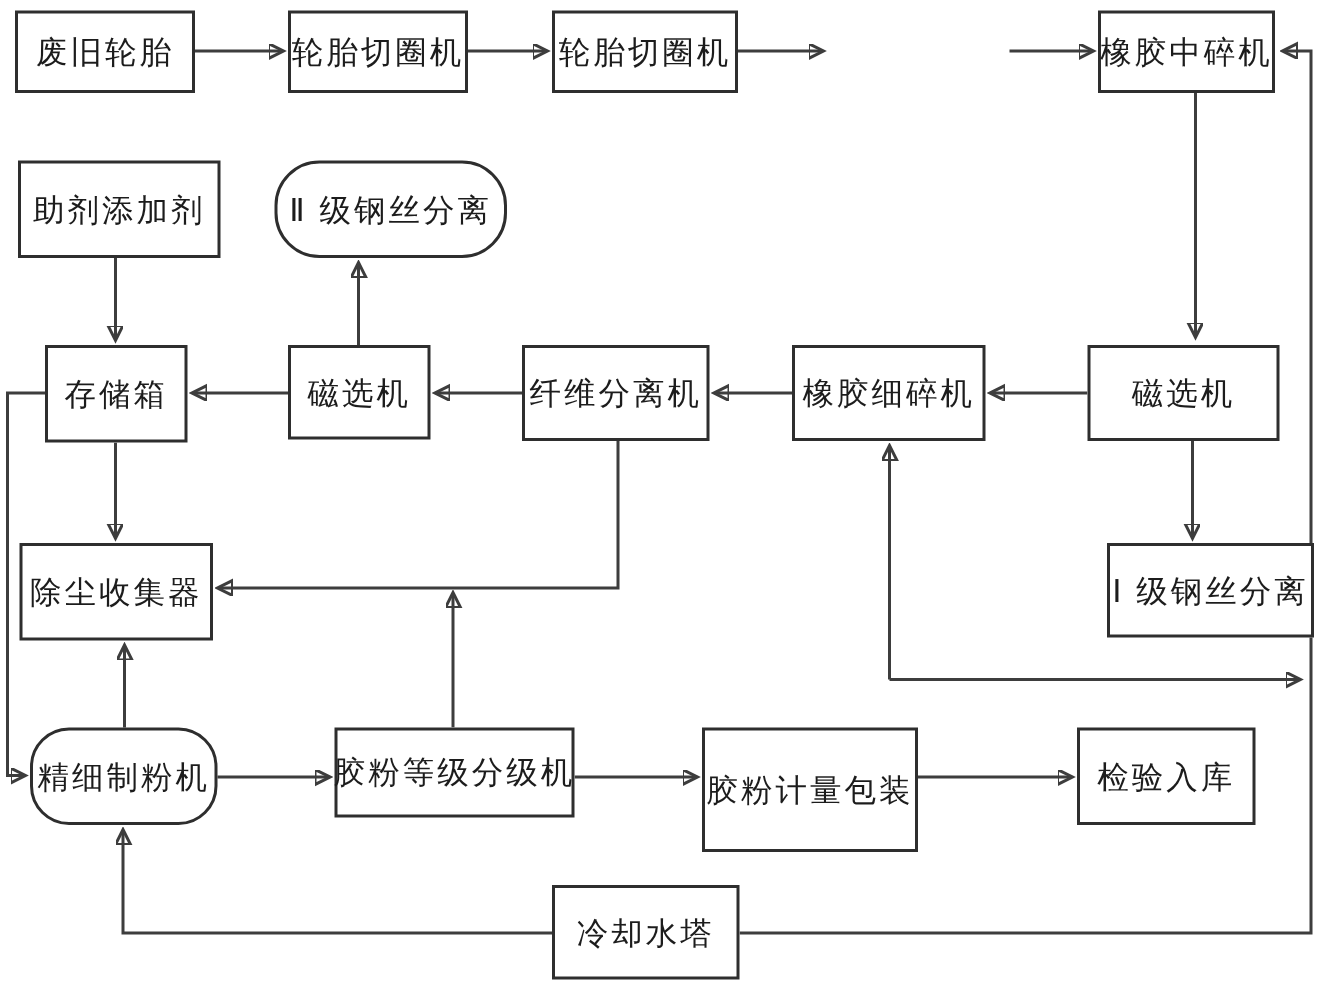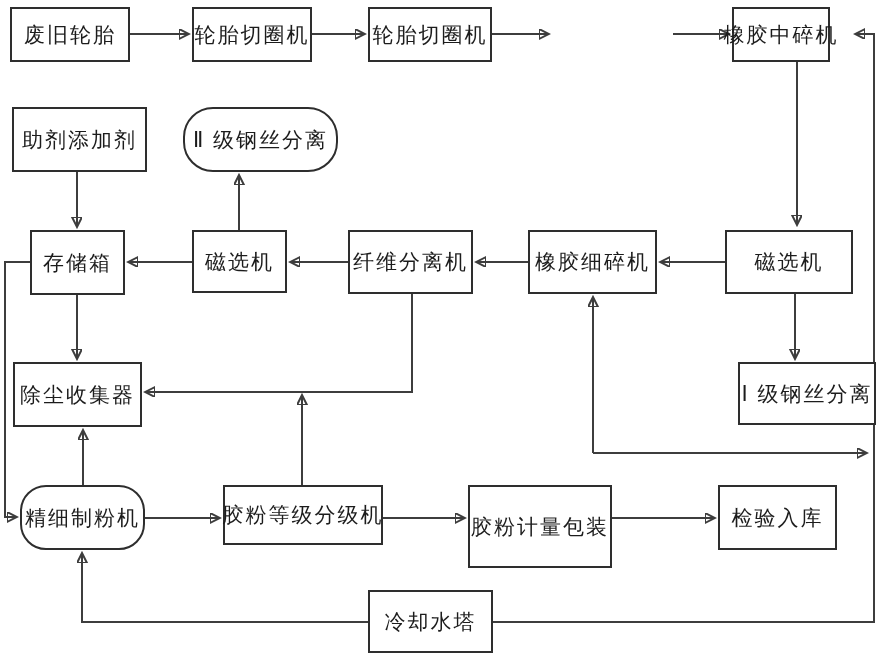--- a/index.html
+++ b/index.html
@@ -56,21 +56,21 @@
     <path d="M612 518 H714" marker-end="url(#arw)"></path>
     <path d="M368 622 L82 622 L82 554" marker-end="url(#arw)"></path>
     <path d="M493 622 L874 622 L874 34 L856 34" marker-end="url(#arw)"></path>
     <path d="M593 453 V298" marker-end="url(#arw)"></path>
     <path d="M593 453 H866" marker-end="url(#arw)"></path>
   </svg>
 
   <div class="node" style="left:10px;top:7px;width:120px;height:55px;">废旧轮胎</div>
   <div class="node" style="left:192px;top:7px;width:120px;height:55px;">轮胎切圈机</div>
   <div class="node" style="left:368px;top:7px;width:124px;height:55px;">轮胎切圈机</div>
-  <div class="node" style="left:732px;top:7px;width:98px;height:55px;">橡胶中碎机</div>
+  <div class="node" style="left:732px;top:7px;width:118px;height:55px;">橡胶中碎机</div>
 
   <div class="node" style="left:12px;top:107px;width:135px;height:65px;">助剂添加剂</div>
   <div class="node" style="left:183px;top:107px;width:155px;height:65px;border-radius:30px;">Ⅱ 级钢丝分离</div>
 
   <div class="node" style="left:30px;top:230px;width:95px;height:65px;">存储箱</div>
   <div class="node" style="left:192px;top:230px;width:95px;height:63px;">磁选机</div>
   <div class="node" style="left:348px;top:230px;width:125px;height:64px;">纤维分离机</div>
   <div class="node" style="left:528px;top:230px;width:129px;height:64px;">橡胶细碎机</div>
   <div class="node" style="left:725px;top:230px;width:128px;height:64px;">磁选机</div>
 

